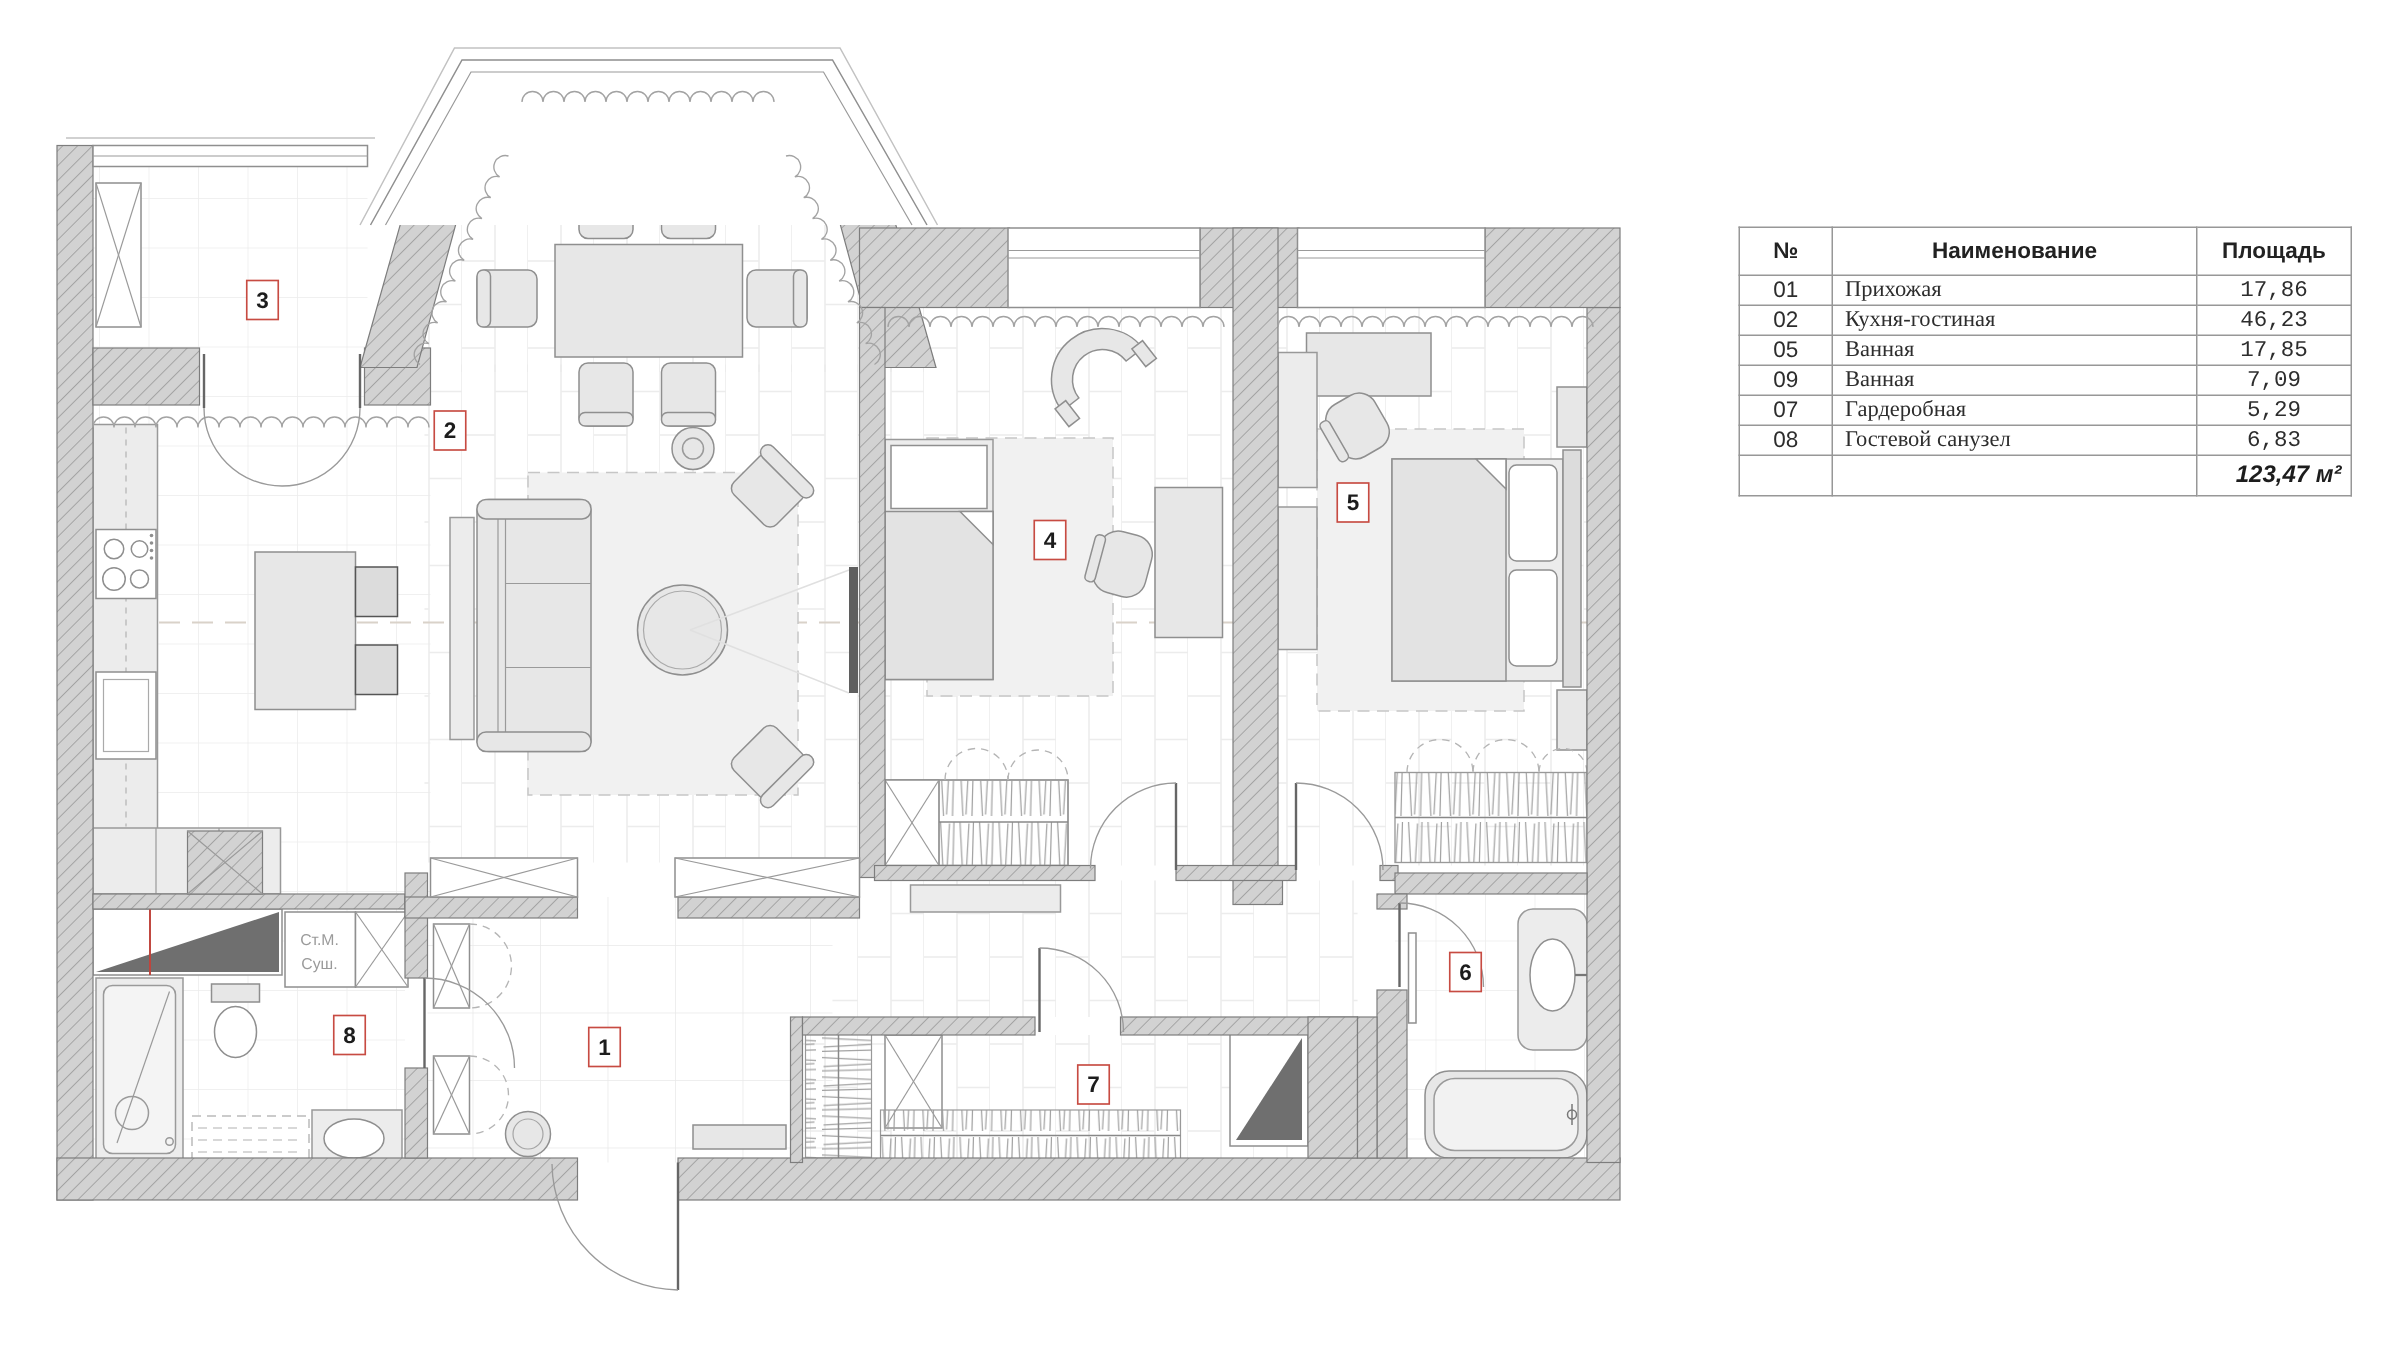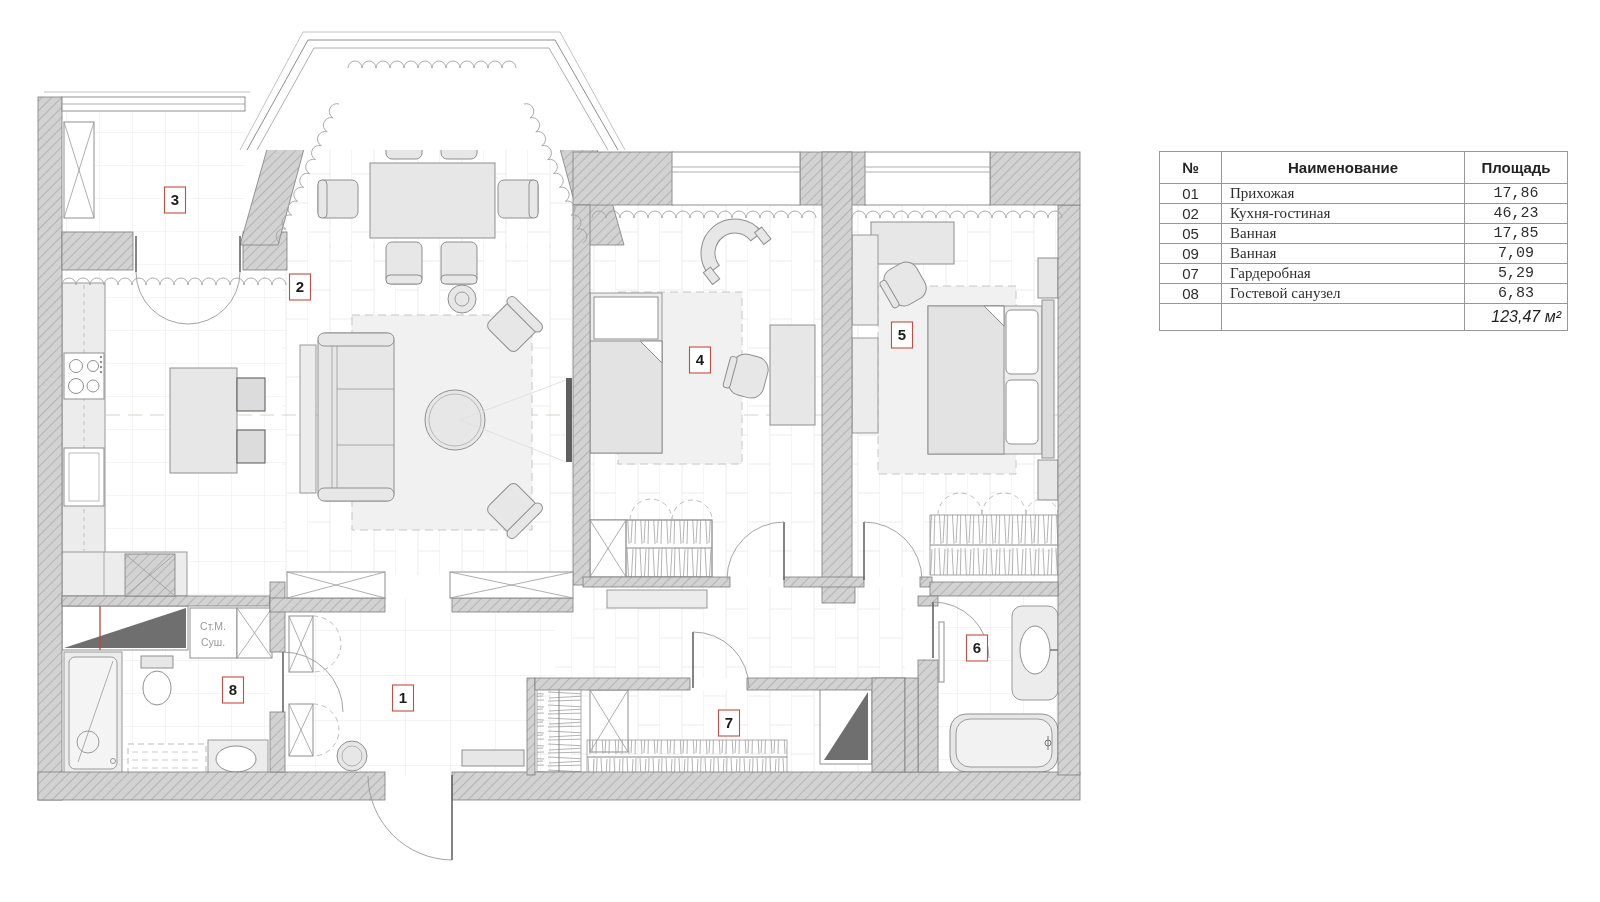--- a/index.html
+++ b/index.html
@@ -12,21 +12,21 @@
           color:#2d2d2d;table-layout:fixed;}
   .legend th,.legend td{border:1px solid #979797;overflow:hidden;white-space:nowrap;}
   .legend th{height:29px;font-size:15px;font-weight:700;text-align:center;color:#222;}
   .legend td{height:19px;font-size:15px;font-weight:400;padding:0;}
   .legend col.c-num{width:62px;}
   .legend col.c-name{width:243px;}
   .legend col.c-area{width:103px;}
   .legend td.num{text-align:center;}
   .legend td.name{text-align:left;padding-left:8px;font-family:Liberation Serif, serif;}
   .legend td.area{text-align:center;font-family:Liberation Mono, monospace;}
-  .legend td.total{height:26px;font-size:16px;font-weight:400;font-style:italic;
+  .legend td.total{height:26px;font-size:16px;font-weight:700;font-style:italic;
                    text-align:right;padding-right:6px;color:#1d1d1d;}
 
   
   .wall{fill:url(#hatch);stroke:#7d7d7d;stroke-width:.8;}
   .furn{fill:#e7e7e7;stroke:#8f8f8f;stroke-width:1;}
   .furn2{fill:#ececec;stroke:#999;stroke-width:1;}
   .whitebox{fill:#fff;stroke:#8f8f8f;stroke-width:1;}
   .win{fill:#fff;stroke:#8f8f8f;stroke-width:1;}
   .thinline{fill:none;stroke:#9a9a9a;stroke-width:.8;}
   .door{fill:none;stroke:#9a9a9a;stroke-width:.9;}

